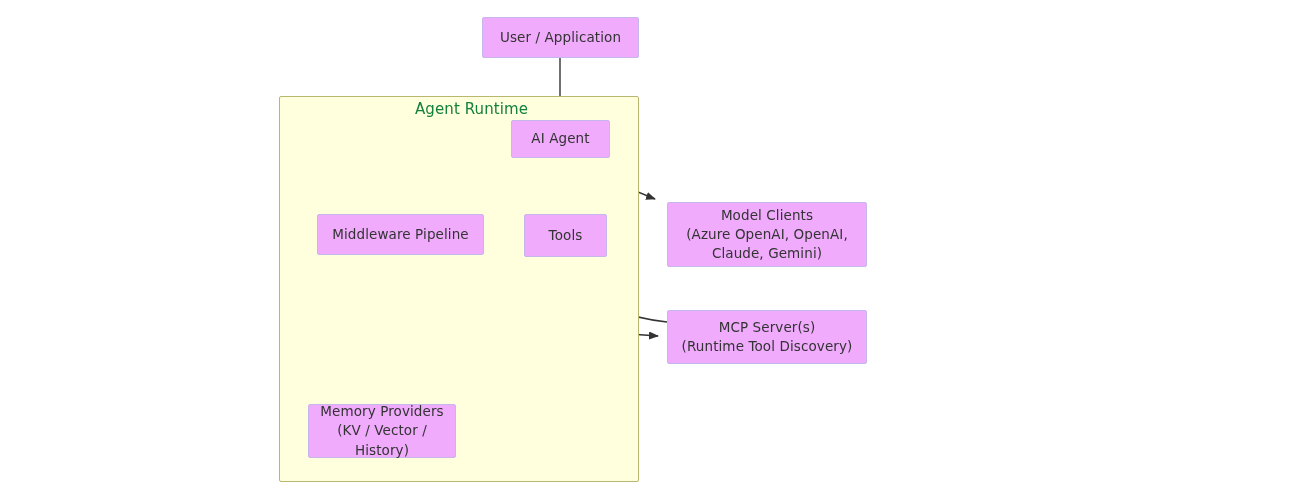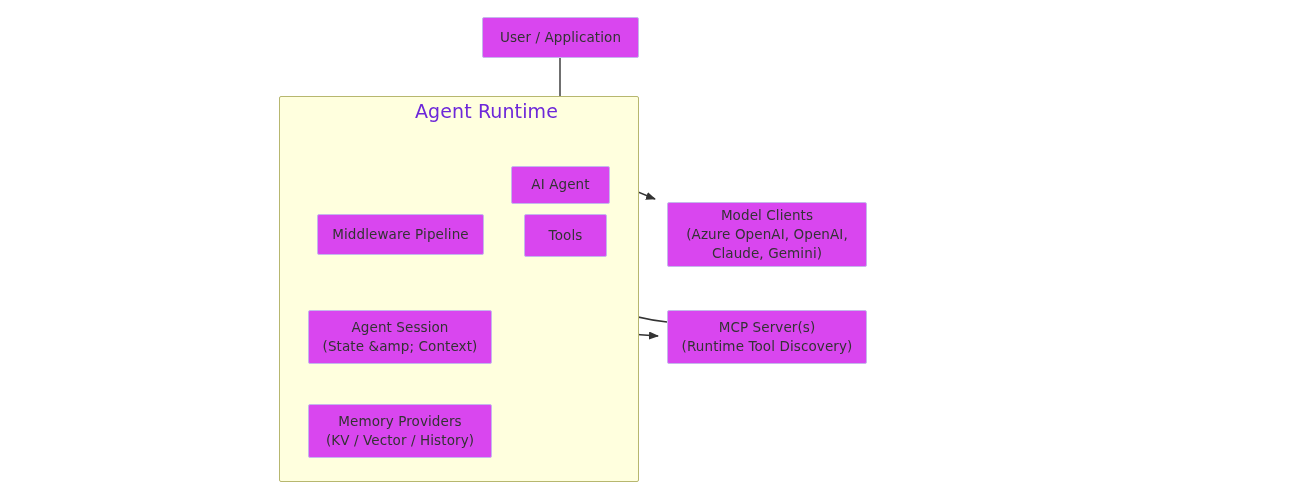--- a/index.html
+++ b/index.html
@@ -28,29 +28,29 @@
   }
   .subgraph {
     position: absolute;
     box-sizing: border-box;
     background: #ffffde;
     border: 1px solid #b7b76f;
     border-radius: 2px;
   }
   .subgraph-title {
     position: absolute;
-    font-size: 19px;
-    color: #6d28d9;
+    font-size: 15px;
+    color: #15803d;
     white-space: nowrap;
     letter-spacing: 0.1px;
   }
   .node {
     position: absolute;
     box-sizing: border-box;
-    background: #d946ef;
+    background: #f0abfc;
     border: 1px solid #c5b7eb;
     border-radius: 2px;
     display: flex;
     align-items: center;
     justify-content: center;
     text-align: center;
     color: #333333;
     font-size: 13.5px;
     line-height: 1.42;
     letter-spacing: 0.1px;
@@ -85,32 +85,30 @@
     <path d="M 524,257 C 505,272 504,295 528,309 C 560,327 620,334 658,336" fill="none" stroke="#333333" stroke-width="1.4" marker-end="url(#arrowhead)"></path>
 
     <path d="M 667,322 C 630,318 592,305 573,283 C 566,275 565,268 565,262" fill="none" stroke="#333333" stroke-width="1.4" marker-end="url(#arrowhead)"></path>
   </svg>
 
   <div class="subgraph" style="left:279px; top:96px; width:360px; height:386px;"></div>
   <div class="subgraph-title" style="left:415px; top:100px;">Agent Runtime</div>
 
   <div class="node" style="left:482px; top:17px; width:157px; height:41px;">User / Application</div>
 
-  <div class="node" style="left:511px; top:120px; width:99px; height:24px;margin-top:46px;">AI Agent</div>
+  <div class="node" style="left:511px; top:120px; width:99px; height:24px;">AI Agent</div>
 
   <div class="node" style="left:524px; top:214px; width:83px; height:43px;">Tools</div>
 
   <div class="node" style="left:317px; top:214px; width:167px; height:41px;">Middleware Pipeline</div>
 
   <div class="node" style="left:667px; top:202px; width:200px; height:65px;">Model Clients
 (Azure OpenAI, OpenAI,
 Claude, Gemini)</div>
 
-  <div class="node" style="left:308px; top:310px; width:184px; height:54px;">Agent Session
-(State &amp;amp; Context)</div>
 
   <div class="node" style="left:667px; top:310px; width:200px; height:54px;">MCP Server(s)
 (Runtime Tool Discovery)</div>
 
-  <div class="node" style="left:308px; top:404px; width:184px; height:54px;">Memory Providers
+  <div class="node" style="left:308px; top:404px; width:148px; height:54px;">Memory Providers
 (KV / Vector / History)</div>
 
 </div>
 
 </body></html>

